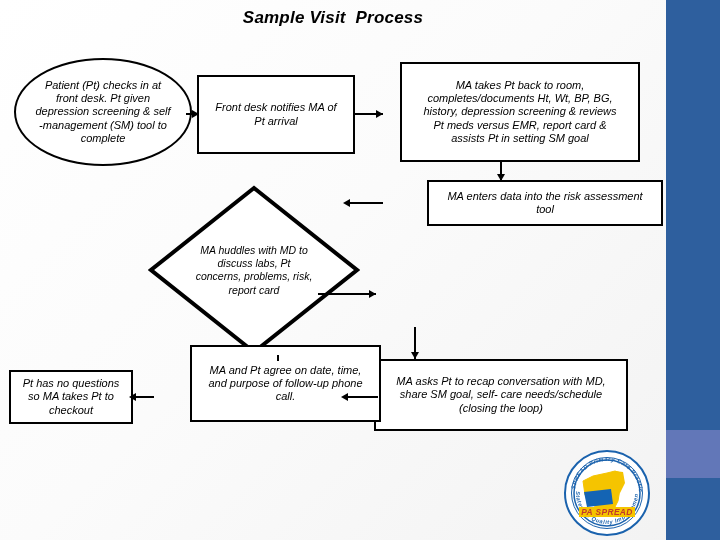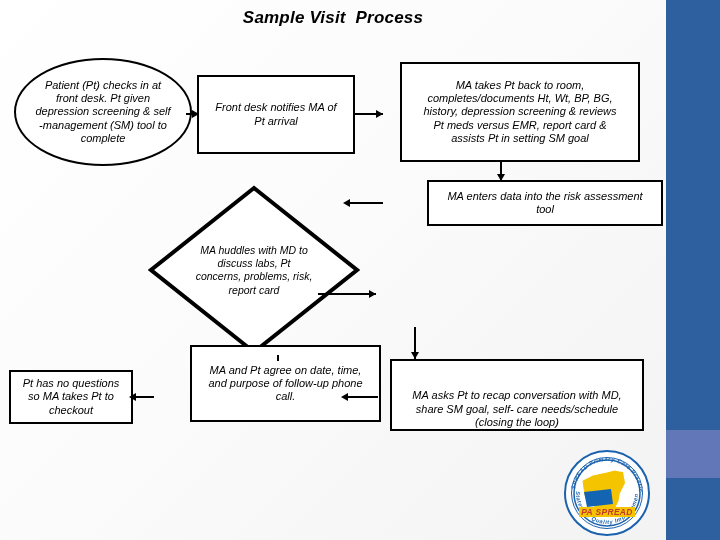--- a/index.html
+++ b/index.html
@@ -178,21 +178,21 @@
     <svg class="diamond-shape" viewBox="0 0 212 170" preserveAspectRatio="none">
       <polygon points="106,3 209,85 106,167 3,85" fill="#ffffff" stroke="#000000" stroke-width="4"></polygon>
     </svg>
     <div class="diamond-label">MA huddles with MD to
 discuss labs, Pt
 concerns,  problems, risk,
 report card</div>
   </div>
 
 
-  <div class="node box" style="left:390px; top:359px; width:254px; height:72px;align-items:flex-end;">
+  <div class="node box" style="left:374px; top:359px; width:254px; height:72px;">
     <div class="txt">MA asks Pt to recap conversation with MD,
 share SM goal, self- care needs/schedule
 (closing the loop)</div>
   </div>
 
   <div class="node box" style="left:154px; top:345px; width:191px; height:77px;margin-left:36px;">
     <div class="txt">MA and Pt agree on date, time,
 and purpose of follow-up  phone
 call.</div>
   </div>

